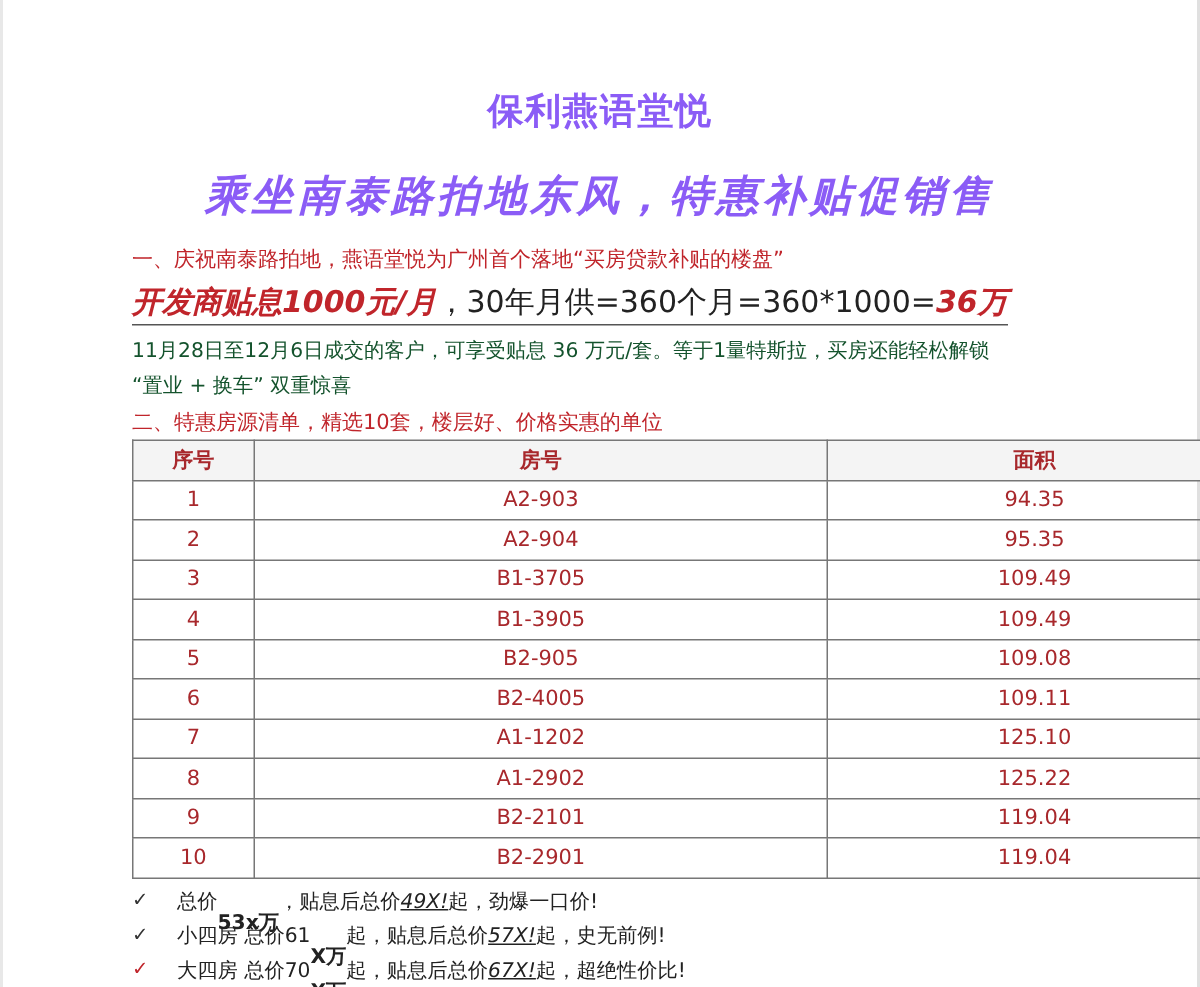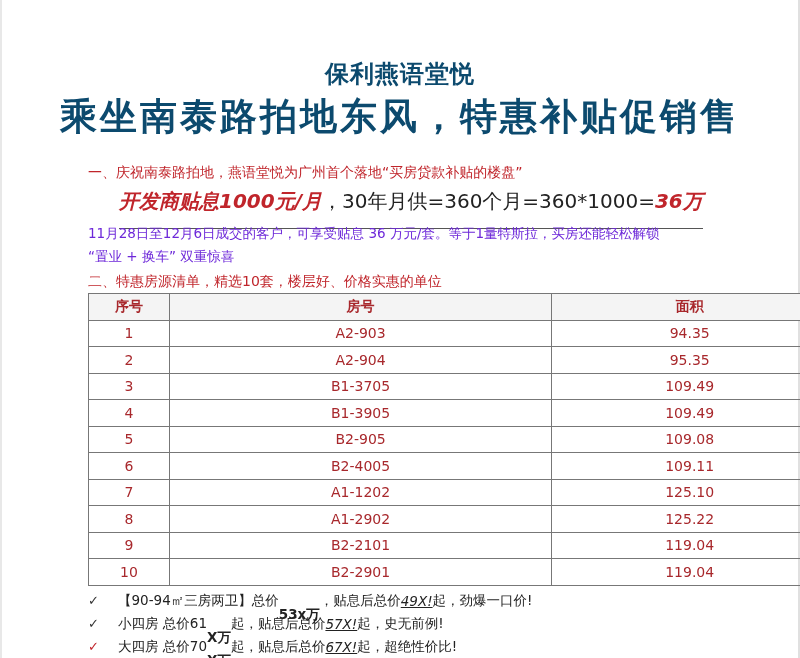--- a/index.html
+++ b/index.html
@@ -7,45 +7,44 @@
     width: 800px; height: 658px; overflow: hidden;
     background: #ffffff;
     font-family: "DejaVu Sans", "Liberation Sans", sans-serif;
     color: #222;
     position: relative;
   }
   .page-edge-left { position: absolute; left: 0; top: 0; bottom: 0; width: 2px; background: #e8e8e8; }
   .page-edge-right { position: absolute; right: 0; top: 0; bottom: 0; width: 2px; background: #e0e0e0; }
   .title {
     position: absolute; left: 0; width: 800px; text-align: center;
-    font-weight: bold; color: #0c4a6e; letter-spacing: 1px;
+    font-weight: bold; color: #8b5cf6; letter-spacing: 1px;
   }
   .title-1 { top: 58px; font-size: 24px; }
-  .title-2 { top: 92px; font-size: 37px; letter-spacing: 3px; }
+  .title-2 { top: 112px; font-size: 28px; letter-spacing: 3px; font-style: italic; }
 
   .section-heading {
     position: absolute; left: 88px;
     color: #c0252b; font-weight: normal; font-size: 14px;
   }
   .sh1 { top: 164px; }
   .sh2 { top: 273px; }
 
   .promo-line {
     position: absolute; left: 88px; top: 188px;
     font-size: 20px; color: #222;
     border-bottom: 1.5px solid #555;
-    padding-bottom: 13px;
+    padding-bottom: 1px;
     white-space: nowrap;
-    margin-left: 31px;
   }
   .promo-hl {
     color: #c0252b; font-style: italic; font-weight: bold;
   }
   .body-text {
-    position: absolute; left: 88px; font-size: 13.5px; color: #6d28d9;
+    position: absolute; left: 88px; font-size: 13.5px; color: #14532d;
     white-space: nowrap;
   }
   .bt1 { top: 225px; }
   .bt2 { top: 248px; }
 
   table.units {
     position: absolute; left: 88px; top: 293px;
     width: 740px; border-collapse: collapse;
     font-size: 14px;
   }
@@ -152,21 +151,20 @@
         <td>10</td>
         <td>B2-2901</td>
         <td>119.04</td>
       </tr>
     </tbody>
 </table>
 
 <div class="offers">
   <div class="offer">
     <span class="check">✓</span>
-    <span>【90-94㎡三房两卫】</span>
     <span> 总价</span>
     <span class="emph">53x万</span>
     <span>，贴息后总价</span>
     <span class="emph-u">49X! </span>
     <span>起，劲爆一口价!</span>
   </div>
   <div class="offer">
     <span class="check">✓</span>
     <span>小四房 总价61</span>
     <span class="emph">X万</span>

